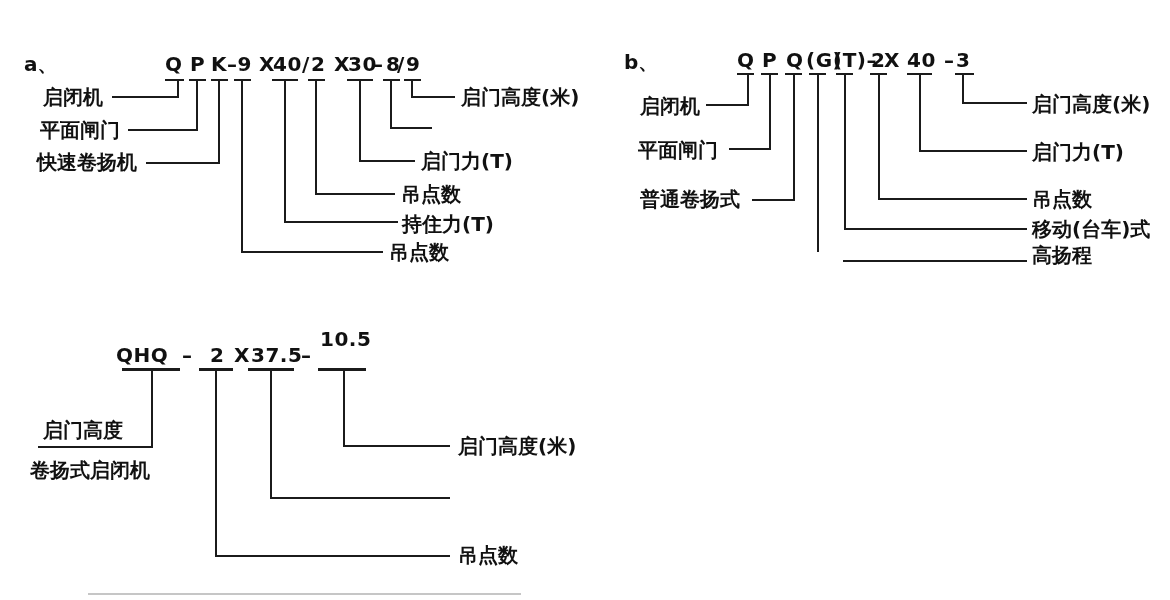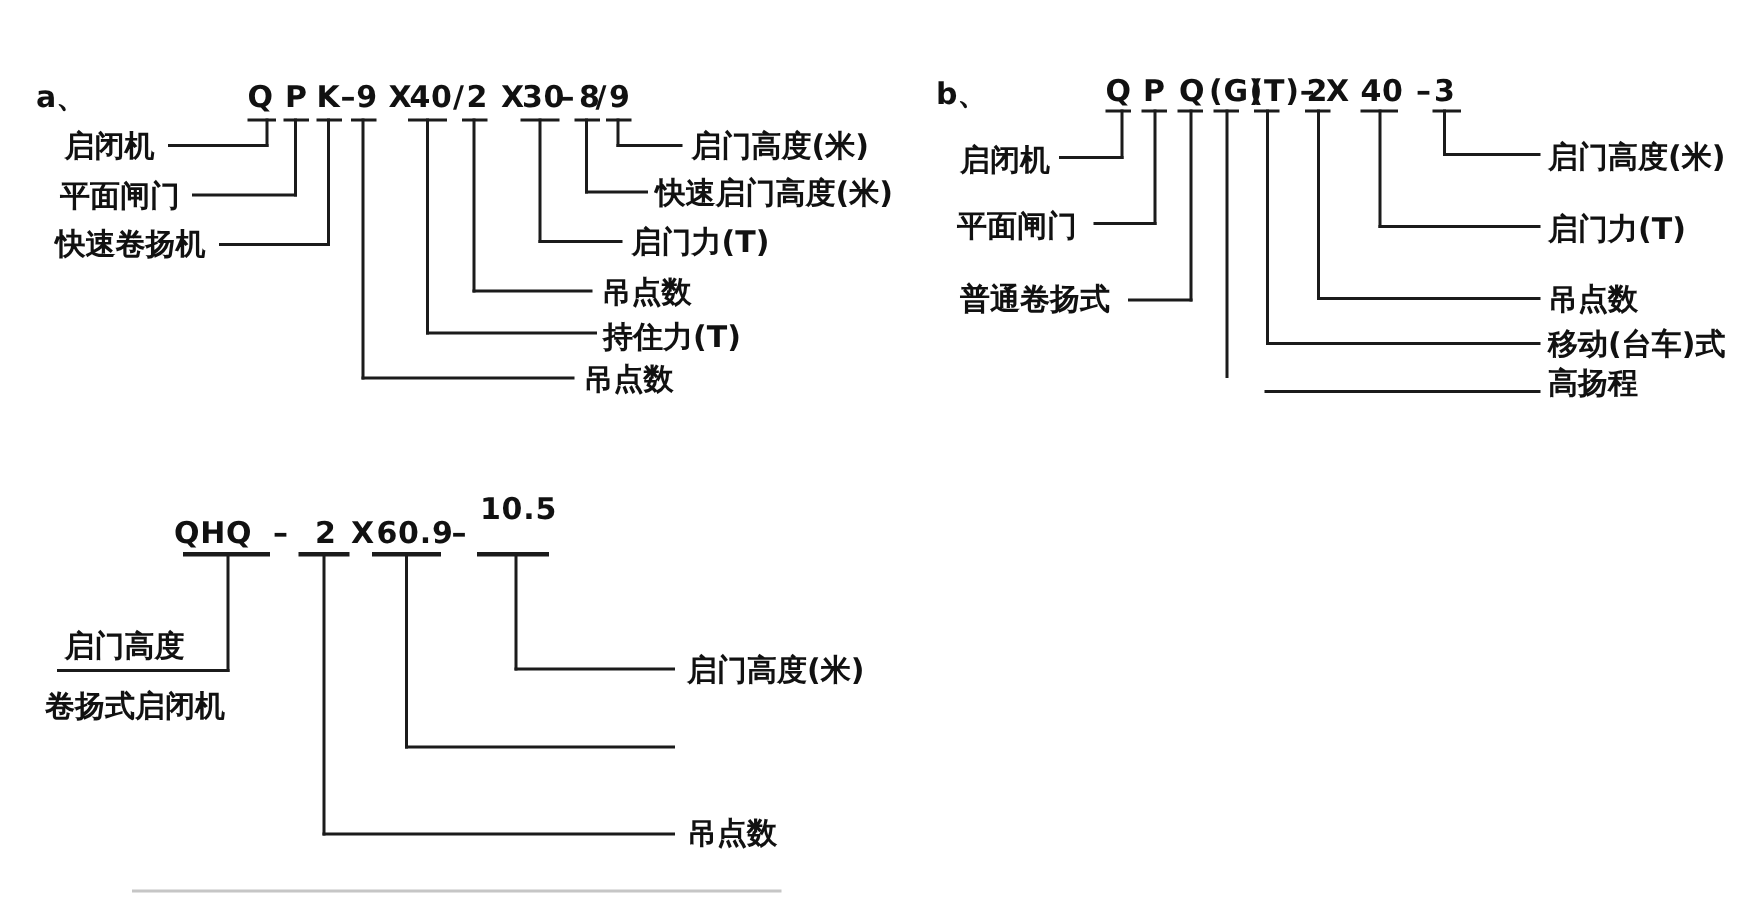--- a/index.html
+++ b/index.html
@@ -63,21 +63,20 @@
   <div class="ln" style="left:315px;top:193px;width:80px;height:2px"></div>
   <div class="ln" style="left:359px;top:160px;width:56px;height:2px"></div>
   <div class="ln" style="left:390px;top:127px;width:42px;height:2px"></div>
   <div class="ln" style="left:411px;top:96px;width:44px;height:2px"></div>
 
   <span class="lbl" style="left:43px;top:87px">启闭机</span>
   <span class="lbl" style="left:40px;top:120px">平面闸门</span>
   <span class="lbl" style="left:37px;top:152px">快速卷扬机</span>
 
   <span class="lbl" style="left:461px;top:87px">启门高度(米)</span>
-  <span class="lbl" style="left:437px;top:118px">快速启门高度(米)</span>
   <span class="lbl" style="left:421px;top:151px">启门力(T)</span>
   <span class="lbl" style="left:401px;top:184px">吊点数</span>
   <span class="lbl" style="left:402px;top:214px">持住力(T)</span>
   <span class="lbl" style="left:389px;top:242px">吊点数</span>
 
   <span class="idx" style="left:624px;top:52px">b、</span>
 
   <span class="code" style="left:737px;top:50px">Q</span>
   <span class="code" style="left:762px;top:50px">P</span>
   <span class="code" style="left:786px;top:50px">Q</span>
@@ -123,21 +122,21 @@
   <span class="lbl" style="left:1032px;top:94px">启门高度(米)</span>
   <span class="lbl" style="left:1032px;top:142px">启门力(T)</span>
   <span class="lbl" style="left:1032px;top:189px">吊点数</span>
   <span class="lbl" style="left:1032px;top:219px">移动(台车)式</span>
   <span class="lbl" style="left:1032px;top:245px">高扬程</span>
 
   <span class="code" style="left:116px;top:345px">QHQ</span>
   <span class="code" style="left:182px;top:345px">–</span>
   <span class="code" style="left:210px;top:345px">2</span>
   <span class="code" style="left:234px;top:345px">X</span>
-  <span class="code" style="left:251px;top:345px">60.9</span>
+  <span class="code" style="left:251px;top:345px">37.5</span>
   <span class="code" style="left:301px;top:345px">–</span>
   <span class="code" style="left:320px;top:329px">10.5</span>
 
   <div class="ln" style="left:122px;top:368px;width:58px;height:3px"></div>
   <div class="ln" style="left:199px;top:368px;width:34px;height:3px"></div>
   <div class="ln" style="left:248px;top:368px;width:46px;height:3px"></div>
   <div class="ln" style="left:318px;top:368px;width:48px;height:3px"></div>
 
   <div class="ln" style="left:151px;top:370px;width:2px;height:78px"></div>
   <div class="ln" style="left:215px;top:370px;width:2px;height:187px"></div>

